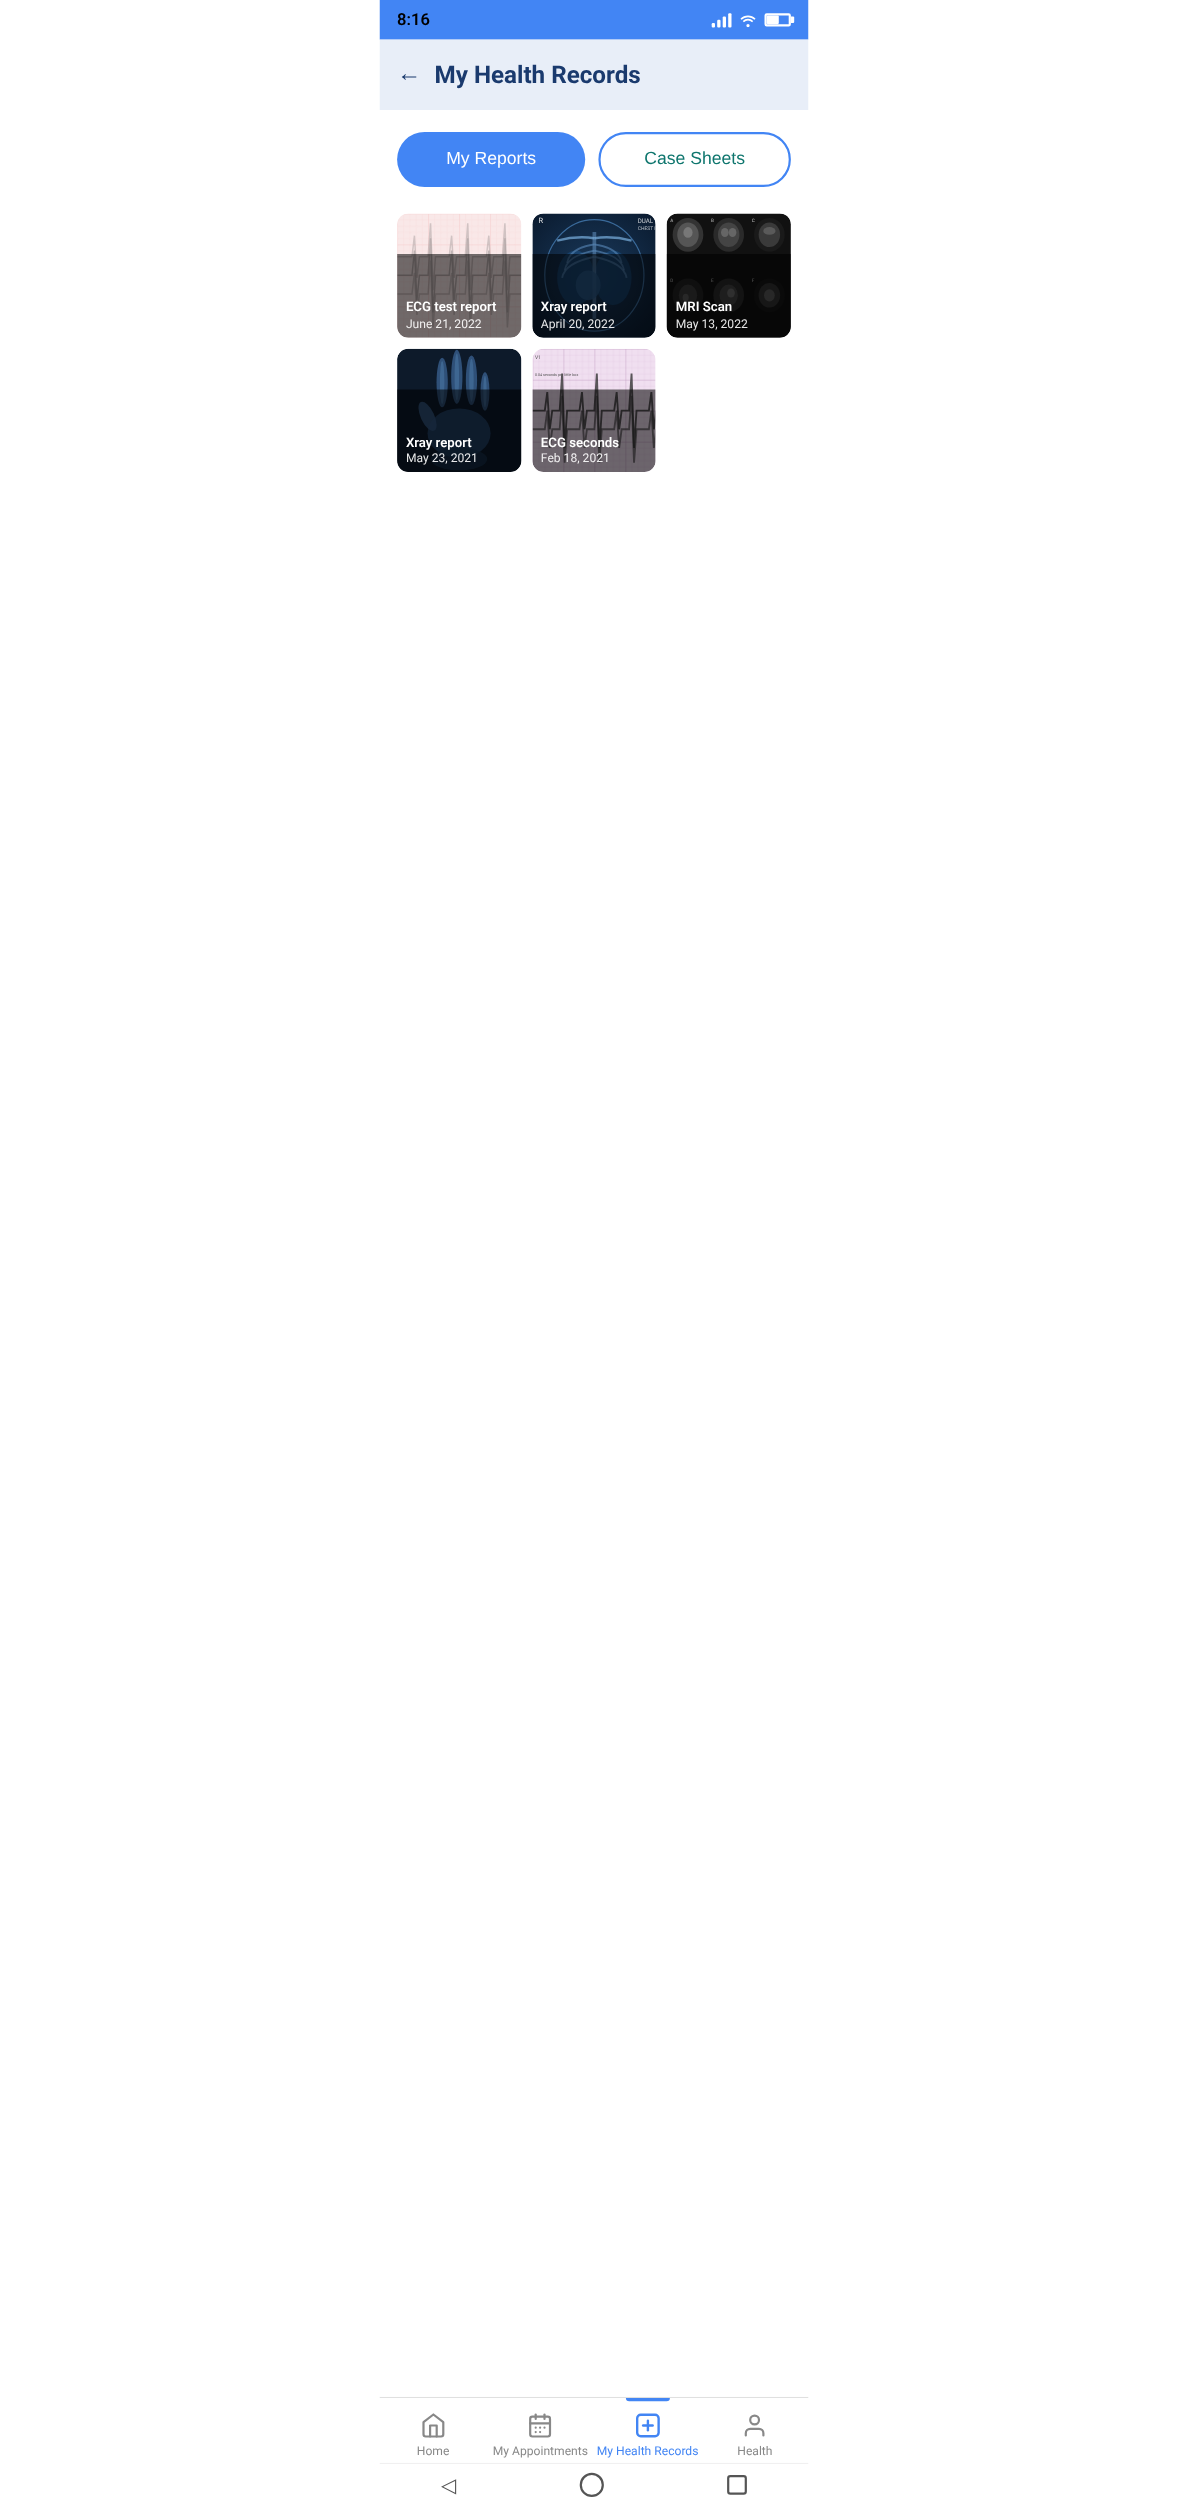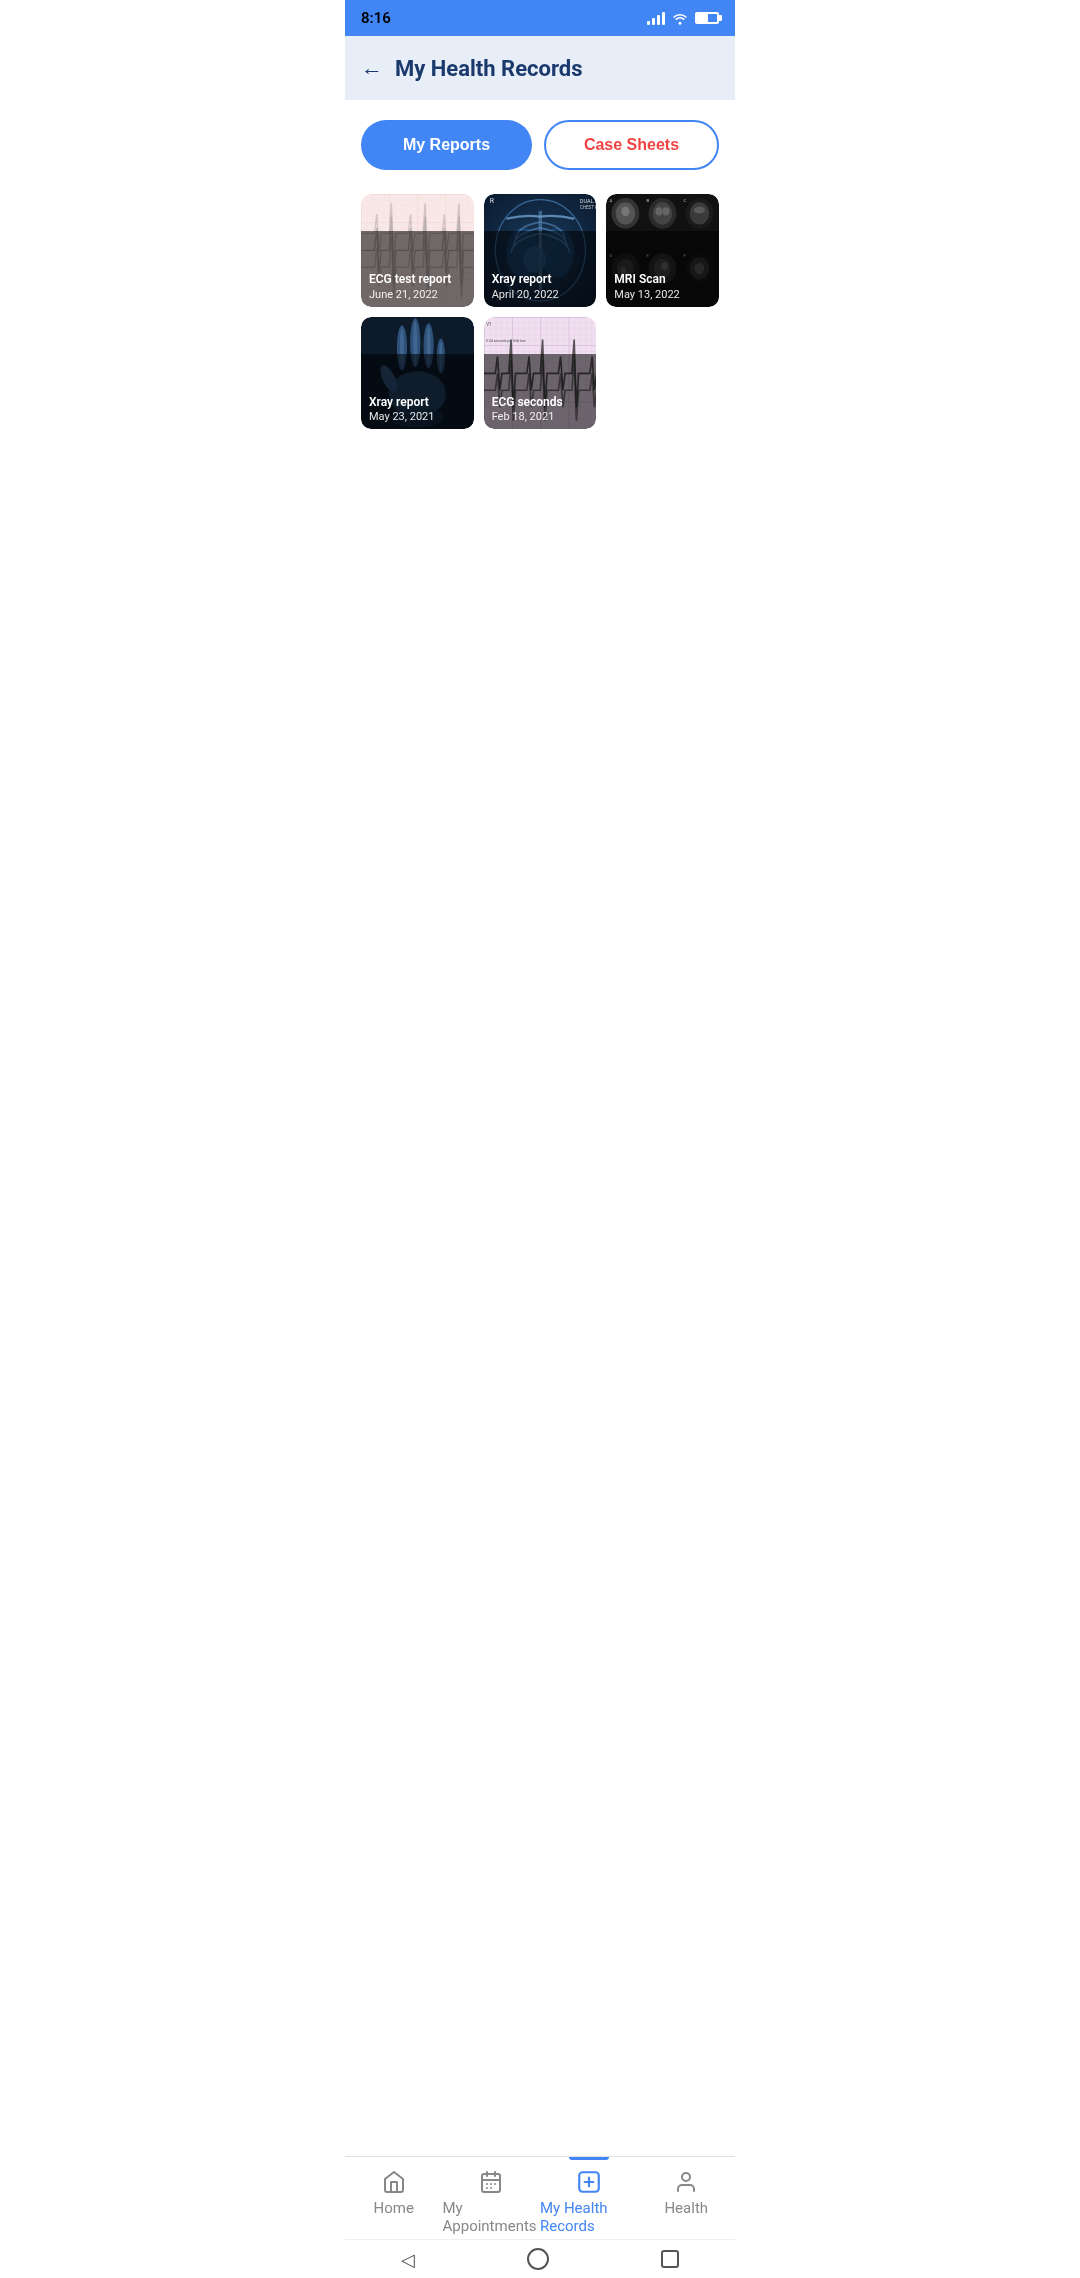--- a/index.html
+++ b/index.html
@@ -100,32 +100,32 @@
     .tab-section {
       padding: 20px 16px 16px;
       display: flex;
       gap: 12px;
     }
     .tab-btn {
       flex: 1;
       padding: 14px 10px;
       border-radius: 30px;
       font-size: 16px;
-      font-weight: 700;
+      font-weight: 400;
       cursor: pointer;
       text-align: center;
     }
     .tab-btn.active {
       background: #4285f4;
       color: white;
       border: none;
     }
     .tab-btn.inactive {
       background: white;
-      color: #ef4444;
+      color: #0f766e;
       border: 2px solid #4285f4;
     }
 
     
     .reports-grid {
       padding: 8px 16px;
       display: grid;
       grid-template-columns: repeat(3, 1fr);
       gap: 10px;
     }
@@ -243,21 +243,21 @@
       border-radius: 0 0 3px 3px;
     }
     .nav-icon {
       width: 26px;
       height: 26px;
       display: flex;
       align-items: center;
       justify-content: center;
     }
     .nav-label {
-      font-size: 15px;
+      font-size: 11px;
       color: #888;
     }
     .nav-item.active .nav-label {
       color: #4285f4;
     }
     .nav-item.active .nav-icon svg {
       stroke: #4285f4;
     }
     .nav-item:not(.active) .nav-icon svg {
       stroke: #888;

